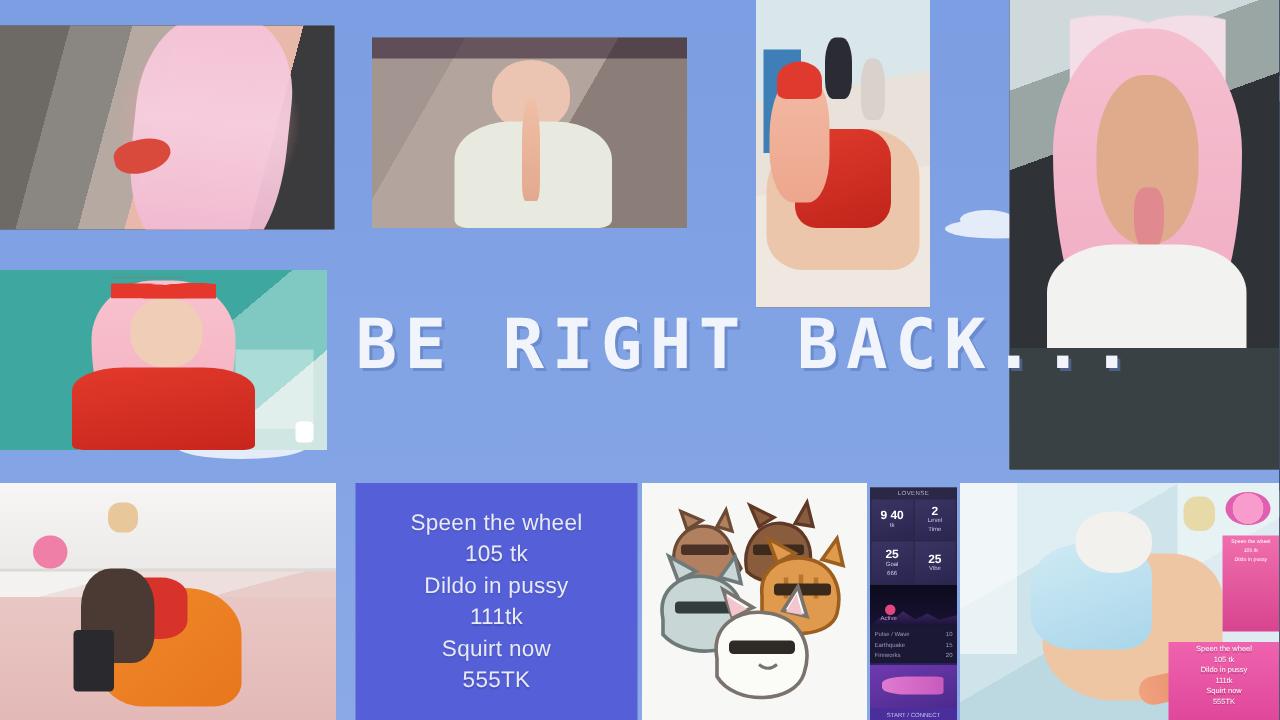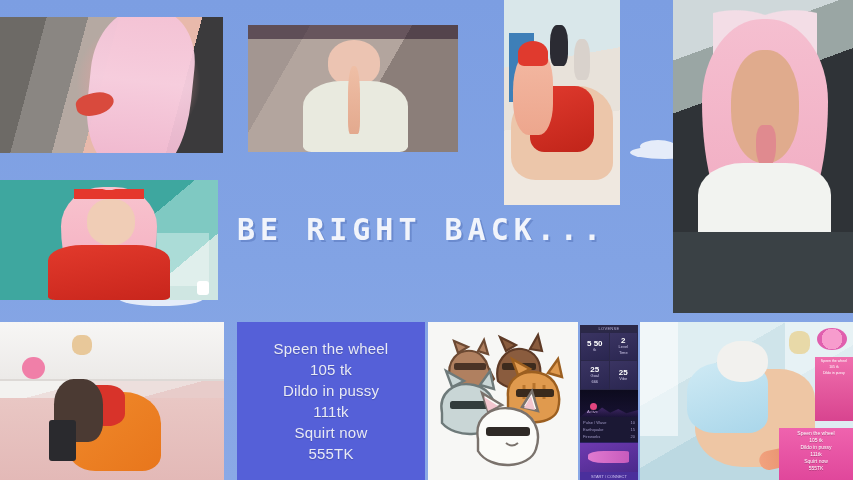--- a/index.html
+++ b/index.html
@@ -289,21 +289,21 @@
   }
 
   
   .brb{
     position:absolute;left:237px;top:205px;
     width:400px;height:48px;
     display:flex;align-items:center;
     color:#f1f4fb;
     font-family:"DejaVu Sans Mono",monospace;
     font-weight:bold;
-    font-size:30px;
+    font-size:46px;
     letter-spacing:5px;
     text-shadow:2px 2px 0 rgba(90,120,190,.55);
     -webkit-font-smoothing:none;
     white-space:nowrap;
   }
 </style>
 </head>
 <body>
 
 <div id="stage">
@@ -413,21 +413,21 @@
       <path d="M92 81 L99 69 L103 83 Z" fill="#f3c6cf"></path>
       <rect x="54" y="100" width="44" height="9" rx="3" fill="#2f2a26"></rect>
       <path d="M74 116 q6 5 12 0" stroke="#7a726c" stroke-width="2" fill="none"></path>
     </svg>
   </div>
 
   <div class="phoneui">
     <div class="pu-head">LOVENSE</div>
     <div class="pu-grid">
       <div class="pu-cell">
-        <span class="big">5 50</span>
+        <span class="big">9 40</span>
         <span>tk</span>
       </div>
       <div class="pu-cell">
         <span class="big">2</span>
         <span>Level</span>
         <span>Time</span>
       </div>
       <div class="pu-cell">
         <span class="big">25</span>
         <span>Goal</span>

